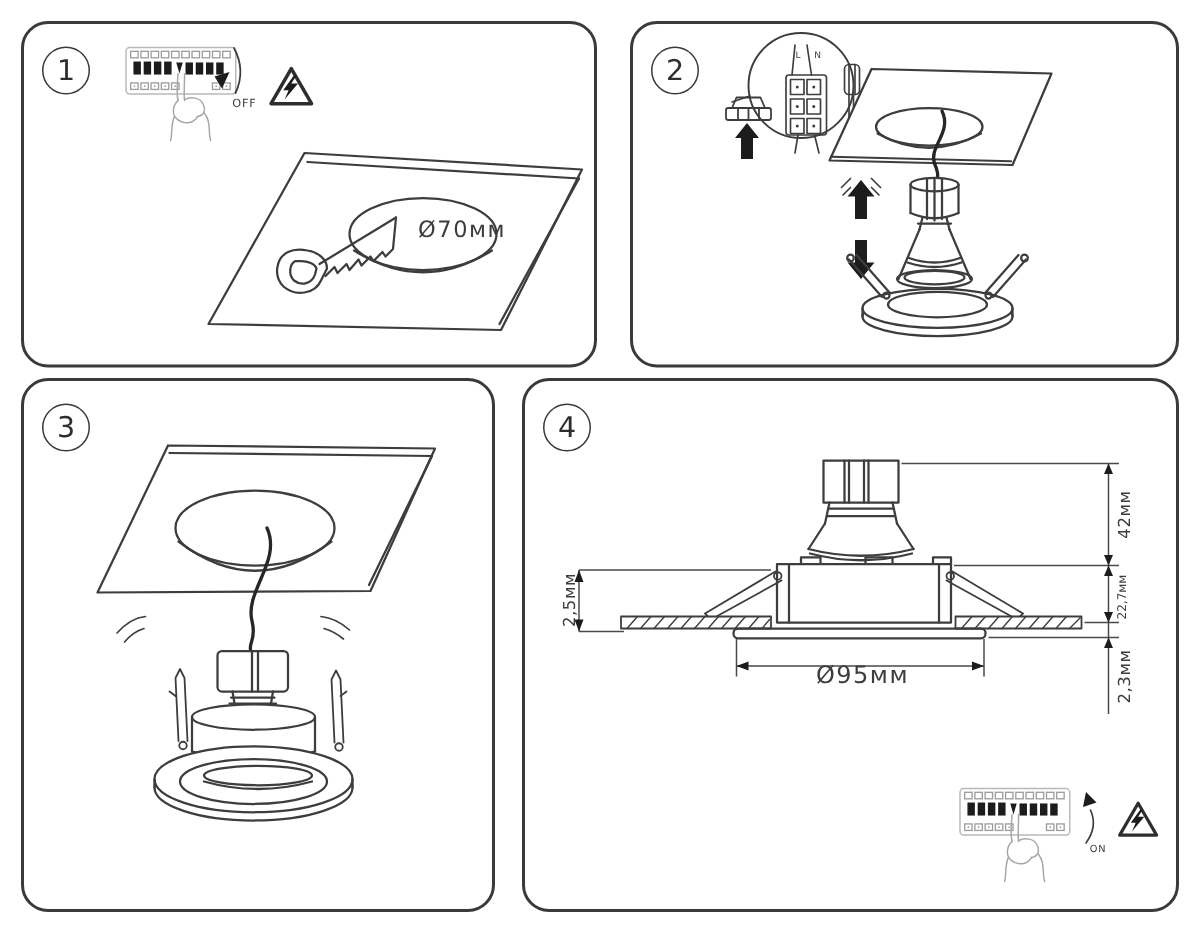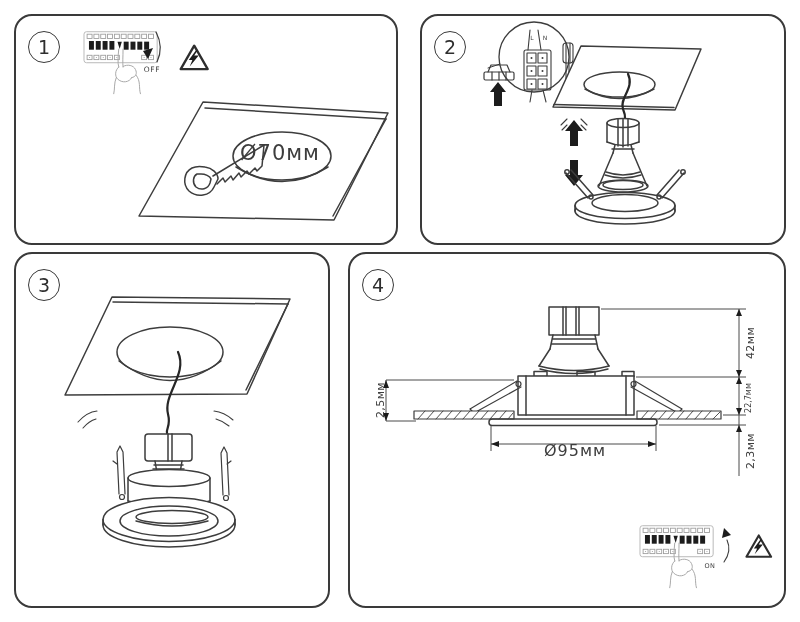--- a/index.html
+++ b/index.html
@@ -108,22 +108,22 @@
     <g class="ln">
       <path d="M176,152 C168,156 166,168 173,175 C181,182 194,180 198,171 L202,163 C202,157 196,152 189,151 C184,150 180,150 176,152 Z" fill="#ffffff"></path>
       <path d="M181,158 C177,160 176,167 180,171 C185,175 192,173 194,167 L195,163 C194,160 189,158 185,158 Z"></path>
       <path d="M197,160 L248,129"></path>
       <path d="M201,168 L207,162 L209,166 L215,160 L217,164 L223,157 L225,161 L231,155 L233,158 L239,152 L241,155 L246,150 L248,129"></path>
     </g>
   </svg>
   <div class="stepnum">
         <span>1</span>
       </div>
-  <span class="lbl" style="left:136px;top:53px;font-size:7.5px;letter-spacing:.6px">OFF</span>
-  <span class="lbl" style="left:264px;top:137px;font-size:21px;letter-spacing:1px">Ø70мм</span>
+  <span class="lbl" style="left:147px;top:53px;font-size:7.5px;letter-spacing:.6px">OFF</span>
+  <span class="lbl" style="left:292px;top:137px;font-size:15px;letter-spacing:1px">Ø70мм</span>
 </div>
 
 <div class="panel" id="p2">
   <svg class="art" width="362" height="227" viewBox="0 0 362 227">
     <g>
       <circle class="ln" style="stroke-width:1.3" cx="112" cy="41" r="35" fill="#ffffff"></circle>
       <path class="ln" style="stroke-width:1" d="M78,48 L66,52"></path>
       <g class="ln" style="stroke-width:1.1">
         <path d="M108,14 L106,34 M116,14 L119,34"></path>
         <rect x="102" y="34" width="27" height="40" rx="2"></rect>
@@ -319,16 +319,16 @@
     <use href="#g-warn" transform="translate(394,279) scale(0.82)"></use>
   </svg>
   <div class="stepnum">
         <span>4</span>
       </div>
   <span class="lbl v" style="left:30px;top:146px;font-size:11px;letter-spacing:.4px">2,5мм</span>
   <span class="lbl v" style="left:400px;top:89px;font-size:11px;letter-spacing:.4px">42мм</span>
   <span class="lbl v" style="left:398px;top:144px;font-size:8px">22,7мм</span>
   <span class="lbl v" style="left:400px;top:197px;font-size:11px;letter-spacing:.4px">2,3мм</span>
   <span class="lbl" style="left:225px;top:196px;font-size:16px;letter-spacing:1px">Ø95мм</span>
-  <span class="lbl" style="left:360px;top:312px;font-size:6.5px;letter-spacing:.5px">ON</span>
+  <span class="lbl" style="left:382px;top:312px;font-size:6.5px;letter-spacing:.5px">ON</span>
 </div>
 
 </div>
 
 </body></html>

